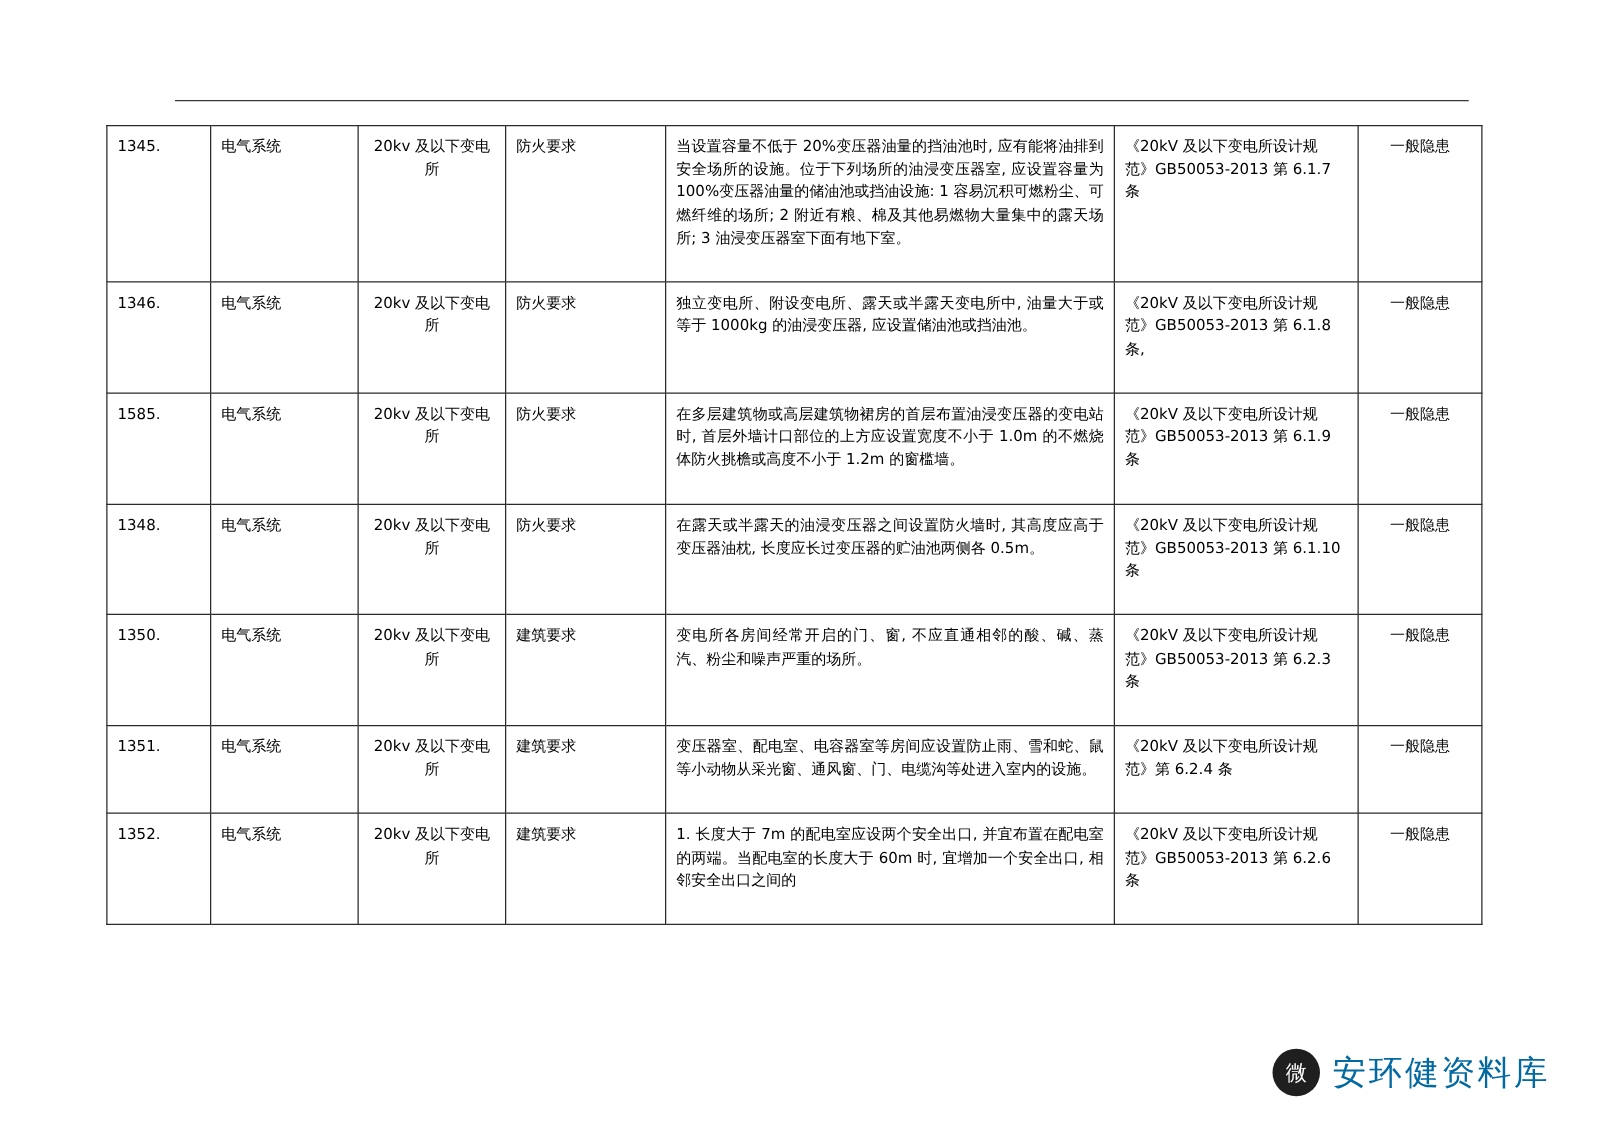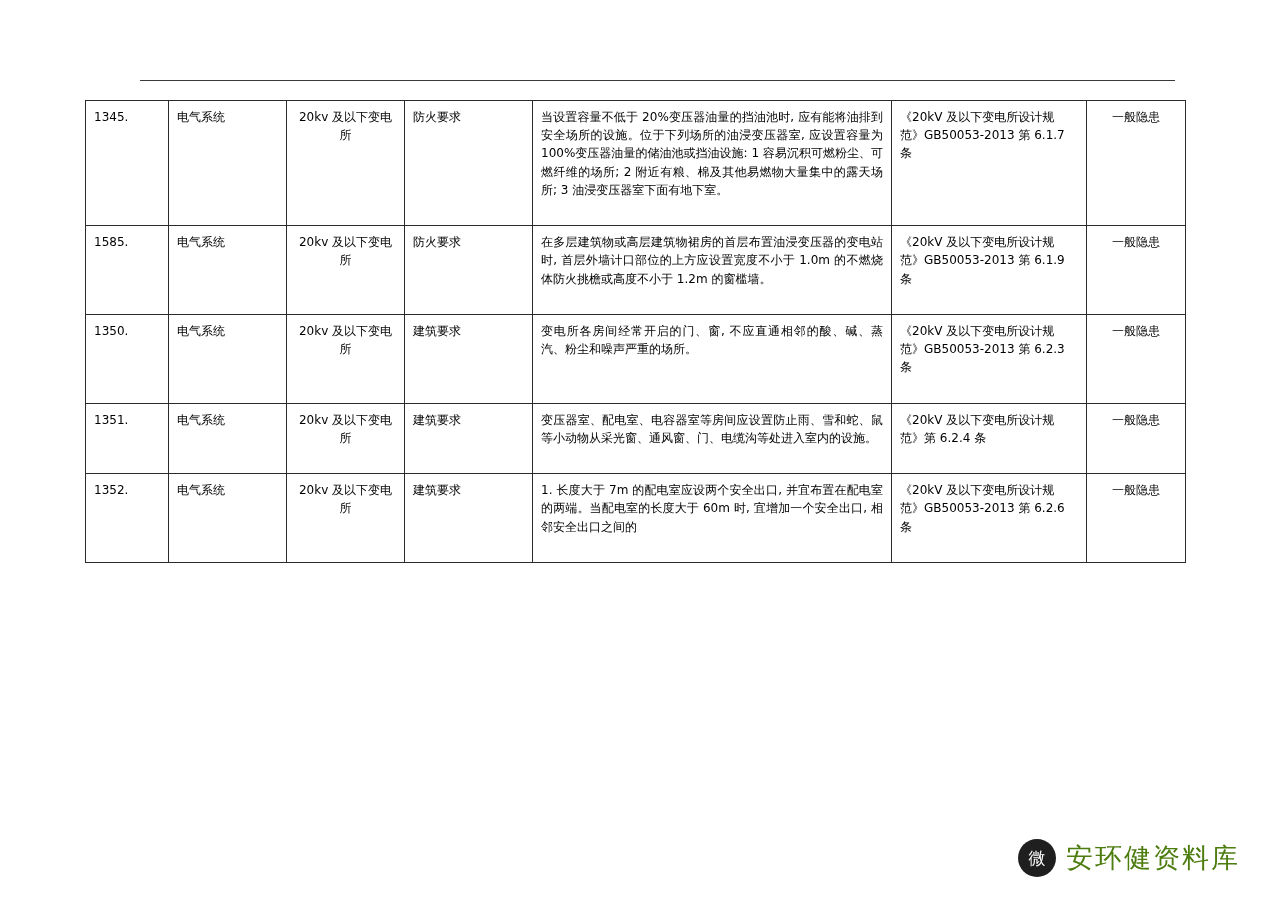--- a/index.html
+++ b/index.html
@@ -110,21 +110,21 @@
     color: #ffffff;
     display: flex;
     align-items: center;
     justify-content: center;
     font-size: 17px;
     font-family: "DejaVu Sans", sans-serif;
   }
   .wm-text {
     font-size: 27px;
     letter-spacing: 2px;
-    color: #4d7c0f;
+    color: #0369a1;
     font-family: "DejaVu Sans", sans-serif;
   }
 </style>
 </head>
 <body>
 
 <div class="page">
 
   <div class="header-rule"></div>
 
@@ -144,31 +144,49 @@
         <tr>
           <td class="idx">1345.</td>
           <td class="sys">电气系统</td>
           <td class="place">20kv 及以下变电所</td>
           <td class="req">防火要求</td>
           <td class="desc">当设置容量不低于 20%变压器油量的挡油池时, 应有能将油排到安全场所的设施。位于下列场所的油浸变压器室, 应设置容量为 100%变压器油量的储油池或挡油设施: 1 容易沉积可燃粉尘、可燃纤维的场所; 2 附近有粮、棉及其他易燃物大量集中的露天场所; 3 油浸变压器室下面有地下室。</td>
           <td class="ref">《20kV 及以下变电所设计规范》GB50053-2013 第 6.1.7 条</td>
           <td class="level">一般隐患</td>
         </tr>
 
+        <tr>
+          <td class="idx">1346.</td>
+          <td class="sys">电气系统</td>
+          <td class="place">20kv 及以下变电所</td>
+          <td class="req">防火要求</td>
+          <td class="desc">独立变电所、附设变电所、露天或半露天变电所中, 油量大于或等于 1000kg 的油浸变压器, 应设置储油池或挡油池。</td>
+          <td class="ref">《20kV 及以下变电所设计规范》GB50053-2013 第 6.1.8 条,</td>
+          <td class="level">一般隐患</td>
+        </tr>
 
         <tr>
           <td class="idx">1585.</td>
           <td class="sys">电气系统</td>
           <td class="place">20kv 及以下变电所</td>
           <td class="req">防火要求</td>
           <td class="desc">在多层建筑物或高层建筑物裙房的首层布置油浸变压器的变电站时, 首层外墙计口部位的上方应设置宽度不小于 1.0m 的不燃烧体防火挑檐或高度不小于 1.2m 的窗槛墙。</td>
           <td class="ref">《20kV 及以下变电所设计规范》GB50053-2013 第 6.1.9 条</td>
           <td class="level">一般隐患</td>
         </tr>
 
+        <tr>
+          <td class="idx">1348.</td>
+          <td class="sys">电气系统</td>
+          <td class="place">20kv 及以下变电所</td>
+          <td class="req">防火要求</td>
+          <td class="desc">在露天或半露天的油浸变压器之间设置防火墙时, 其高度应高于变压器油枕, 长度应长过变压器的贮油池两侧各 0.5m。</td>
+          <td class="ref">《20kV 及以下变电所设计规范》GB50053-2013 第 6.1.10 条</td>
+          <td class="level">一般隐患</td>
+        </tr>
 
 
         <tr>
           <td class="idx">1350.</td>
           <td class="sys">电气系统</td>
           <td class="place">20kv 及以下变电所</td>
           <td class="req">建筑要求</td>
           <td class="desc">变电所各房间经常开启的门、窗, 不应直通相邻的酸、碱、蒸汽、粉尘和噪声严重的场所。</td>
           <td class="ref">《20kV 及以下变电所设计规范》GB50053-2013 第 6.2.3 条</td>
           <td class="level">一般隐患</td>

